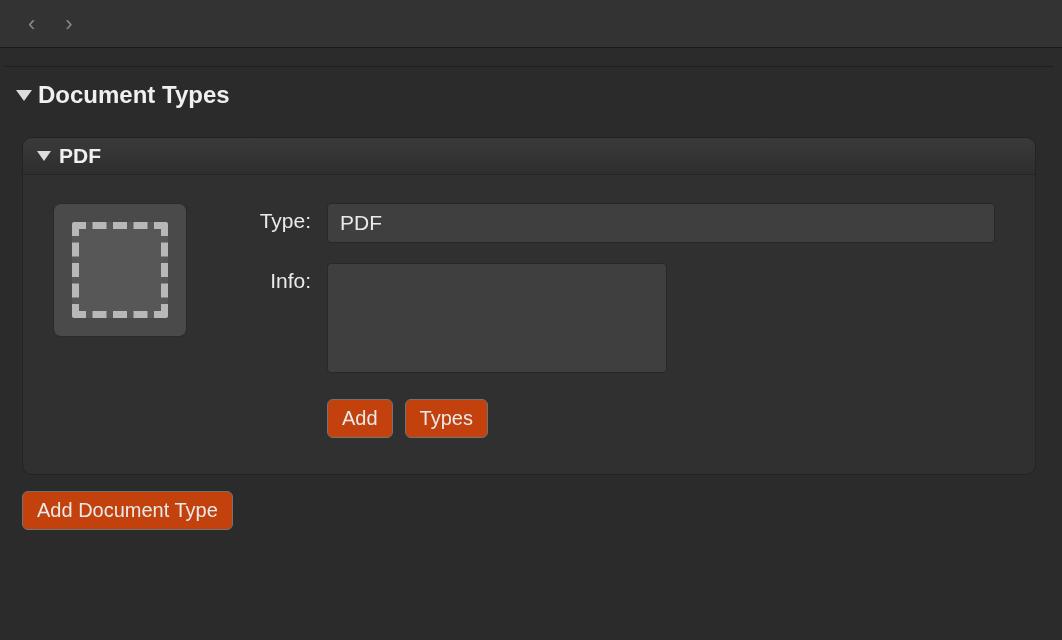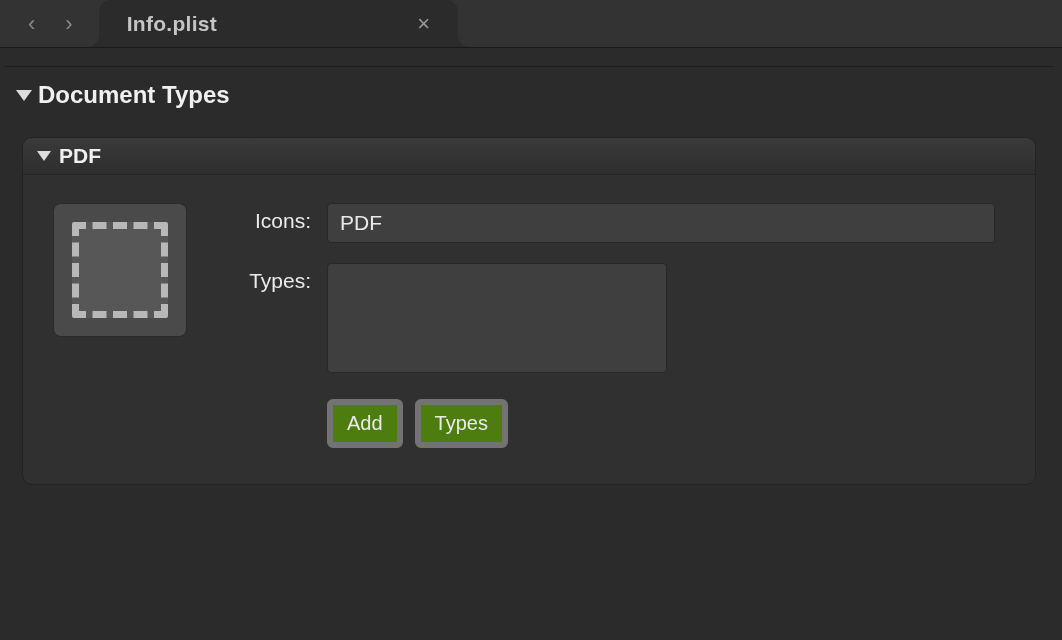--- a/index.html
+++ b/index.html
@@ -188,44 +188,40 @@
       height: 110px;
       width: 340px;
     }
     .button-row {
       grid-column: 2;
       display: flex;
       gap: 12px;
       margin-top: 6px;
     }
     .btn {
-      background: #4d7c0f;
-      border: 6px solid #737373;
+      background: #c2410c;
+      border: 1px solid #737373;
       color: #eaeaea;
       font-size: 20px;
       padding: 7px 14px;
       border-radius: 6px;
       cursor: pointer;
       font-family: inherit;
     }
     .footer-btn {
       margin: 16px 0 0 18px;
     }
   </style>
 </head>
 <body>
 
 <div class="toolbar">
   <div class="nav-arrows">
     <span class="nav-arrow">‹</span>
     <span class="nav-arrow">›</span>
-  </div>
-  <div class="tab">
-    <span class="tab-title">Info.plist</span>
-    <span class="tab-close">×</span>
   </div>
 </div>
 
 <div class="content">
   <div class="divider"></div>
 
   <div class="section-header">
     <span class="triangle"></span>
     <span class="section-title">Document Types</span>
   </div>
@@ -233,28 +229,31 @@
   <div class="entry-panel">
     <div class="entry-header">
       <span class="triangle-sub"></span>
       <span class="entry-title">PDF</span>
     </div>
     <div class="entry-body">
       <div class="icon-well">
         <div class="dashed-square"></div>
       </div>
       <div class="form-rows">
-        <div class="form-label">Icons:</div>
+        <div class="form-label">Type:</div>
         <input class="text-input" type="text" value="PDF" style="">
 
 
-        <div class="form-label">Types:</div>
+        <div class="form-label">Info:</div>
         <div class="icons-well"></div>
 
         <div class="button-row">
           <button class="btn">Add</button>
           <button class="btn">Types</button>
         </div>
       </div>
     </div>
   </div>
 
+  <div class="footer-btn">
+    <button class="btn">Add Document Type</button>
+  </div>
 </div>
 
 </body></html>

